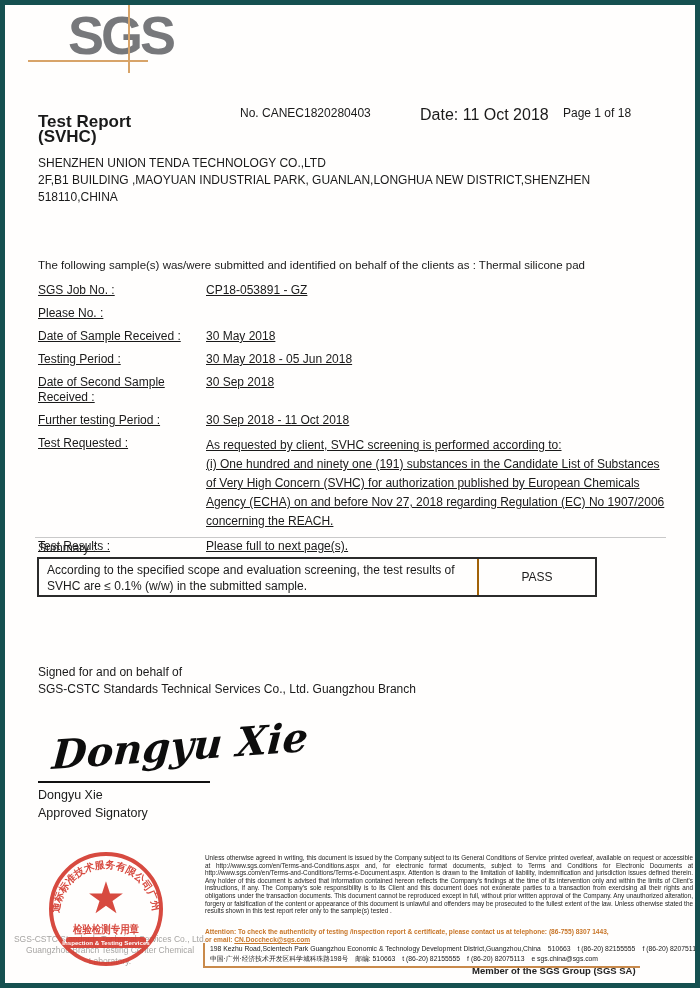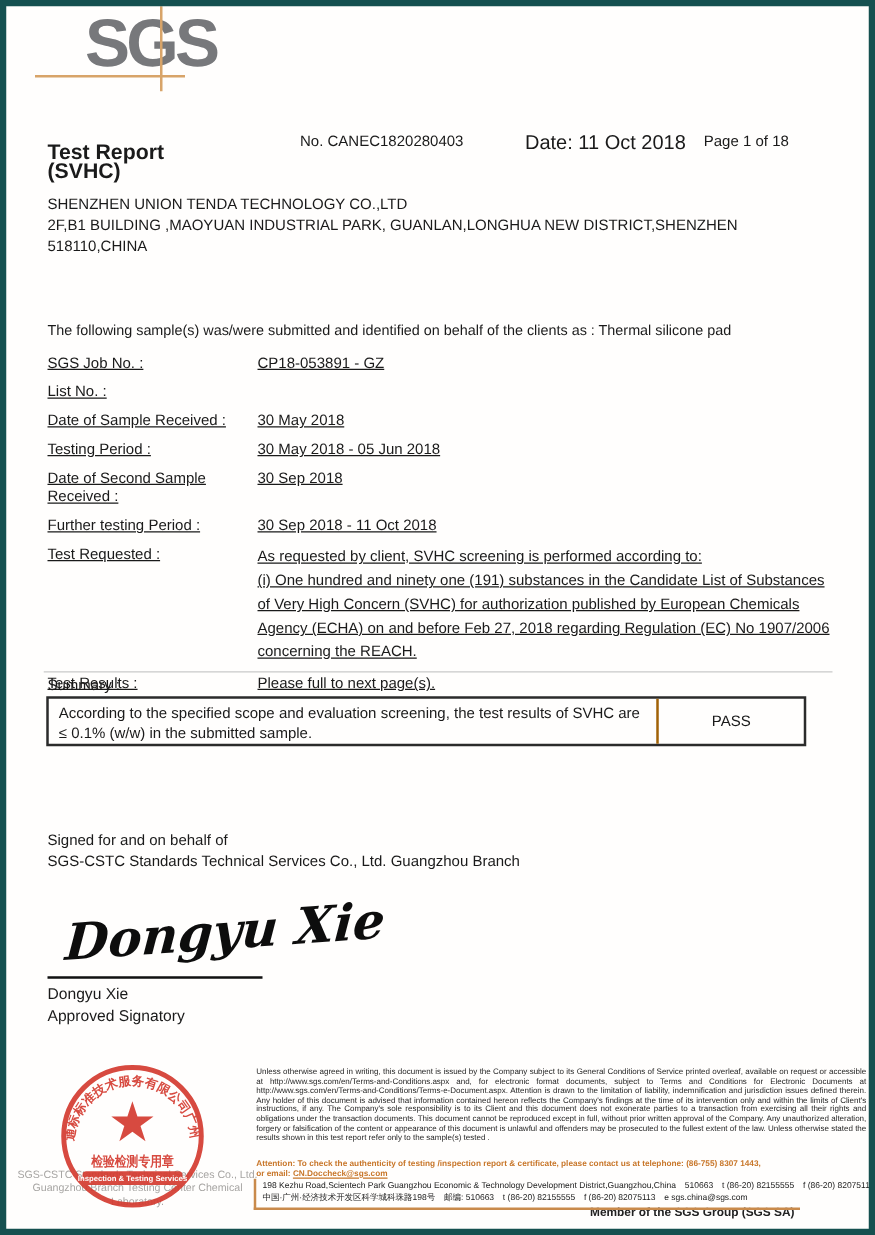--- a/index.html
+++ b/index.html
@@ -30,21 +30,21 @@
 
   .fields { position:absolute; left:38px; top:283px; width:632px; font-size:12px; }
   .frow { display:flex; margin-bottom:8px;text-decoration:underline; }
   .flabel { width:168px; line-height:15px; flex:none; }
   .fvalue { flex:1; line-height:15px; }
   .req-intro { display:block; line-height:19px; }
   .req-item  { display:block; line-height:19px; width:460px; }
 
   .rule { position:absolute; left:35px; top:537px; width:631px; height:1px; background:#c9c9c9; }
   .summary-label { position:absolute; left:38px; top:541px; font-size:12px; }
-  .summary-box { position:absolute; left:37px; top:557px; width:608px; height:40px;
+  .summary-box { position:absolute; left:37px; top:557px; width:560px; height:40px;
     border:2px solid #2b2b2b; display:flex; }
   .summary-text { flex:1; padding:3px 8px; font-size:12px; line-height:16px; }
   .summary-pass { width:118px; border-left:2px solid #a16207; display:flex;
     align-items:center; justify-content:center; font-size:12px; }
 
   .signed { position:absolute; left:38px; top:664px; font-size:12px; line-height:17px; }
 
   .sig-script { position:absolute; left:52px; top:722px; font-size:40px; color:#0d0d0d;
     font-family:"DejaVu Serif", serif; font-style:italic; font-weight:bold;
     transform:rotate(-4deg) skewX(-8deg); white-space:nowrap; }
@@ -92,21 +92,21 @@
   </div>
 
   <div class="intro">The following sample(s) was/were submitted and identified on behalf of the clients as : Thermal silicone pad</div>
 
   <div class="fields">
     <div class="frow">
       <div class="flabel">SGS Job No. :</div>
       <div class="fvalue">CP18-053891 - GZ</div>
     </div>
     <div class="frow">
-      <div class="flabel">List No. :</div>
+      <div class="flabel">Please No. :</div>
     </div>
     <div class="frow">
       <div class="flabel">Date of Sample Received :</div>
       <div class="fvalue">30 May 2018</div>
     </div>
     <div class="frow">
       <div class="flabel">Testing Period :</div>
       <div class="fvalue">30 May 2018 - 05 Jun 2018</div>
     </div>
     <div class="frow">
@@ -114,21 +114,21 @@
       <div class="fvalue">30 Sep 2018</div>
     </div>
     <div class="frow">
       <div class="flabel">Further testing Period :</div>
       <div class="fvalue">30 Sep 2018 - 11 Oct 2018</div>
     </div>
     <div class="frow">
       <div class="flabel">Test Requested :</div>
       <div class="fvalue">
         <span class="req-intro">As requested by client, SVHC screening is performed according to:</span>
-        <span class="req-item">(i) One hundred and ninety one (191) substances in the Candidate List of Substances of Very High Concern (SVHC) for authorization published by European Chemicals Agency (ECHA) on and before Feb 27, 2018 regarding Regulation (EC) No 1907/2006 concerning the REACH.</span>
+        <span class="req-item">(i) One hundred and ninety one (191) substances in the Candidate List of Substances of Very High Concern (SVHC) for authorization published by European Chemicals Agency (ECHA) on and before Nov 27, 2018 regarding Regulation (EC) No 1907/2006 concerning the REACH.</span>
       </div>
     </div>
     <div class="frow">
       <div class="flabel">Test Results :</div>
       <div class="fvalue">Please full to next page(s).</div>
     </div>
   </div>
 
   <div class="rule"></div>
   <div class="summary-label">Summary :</div>

